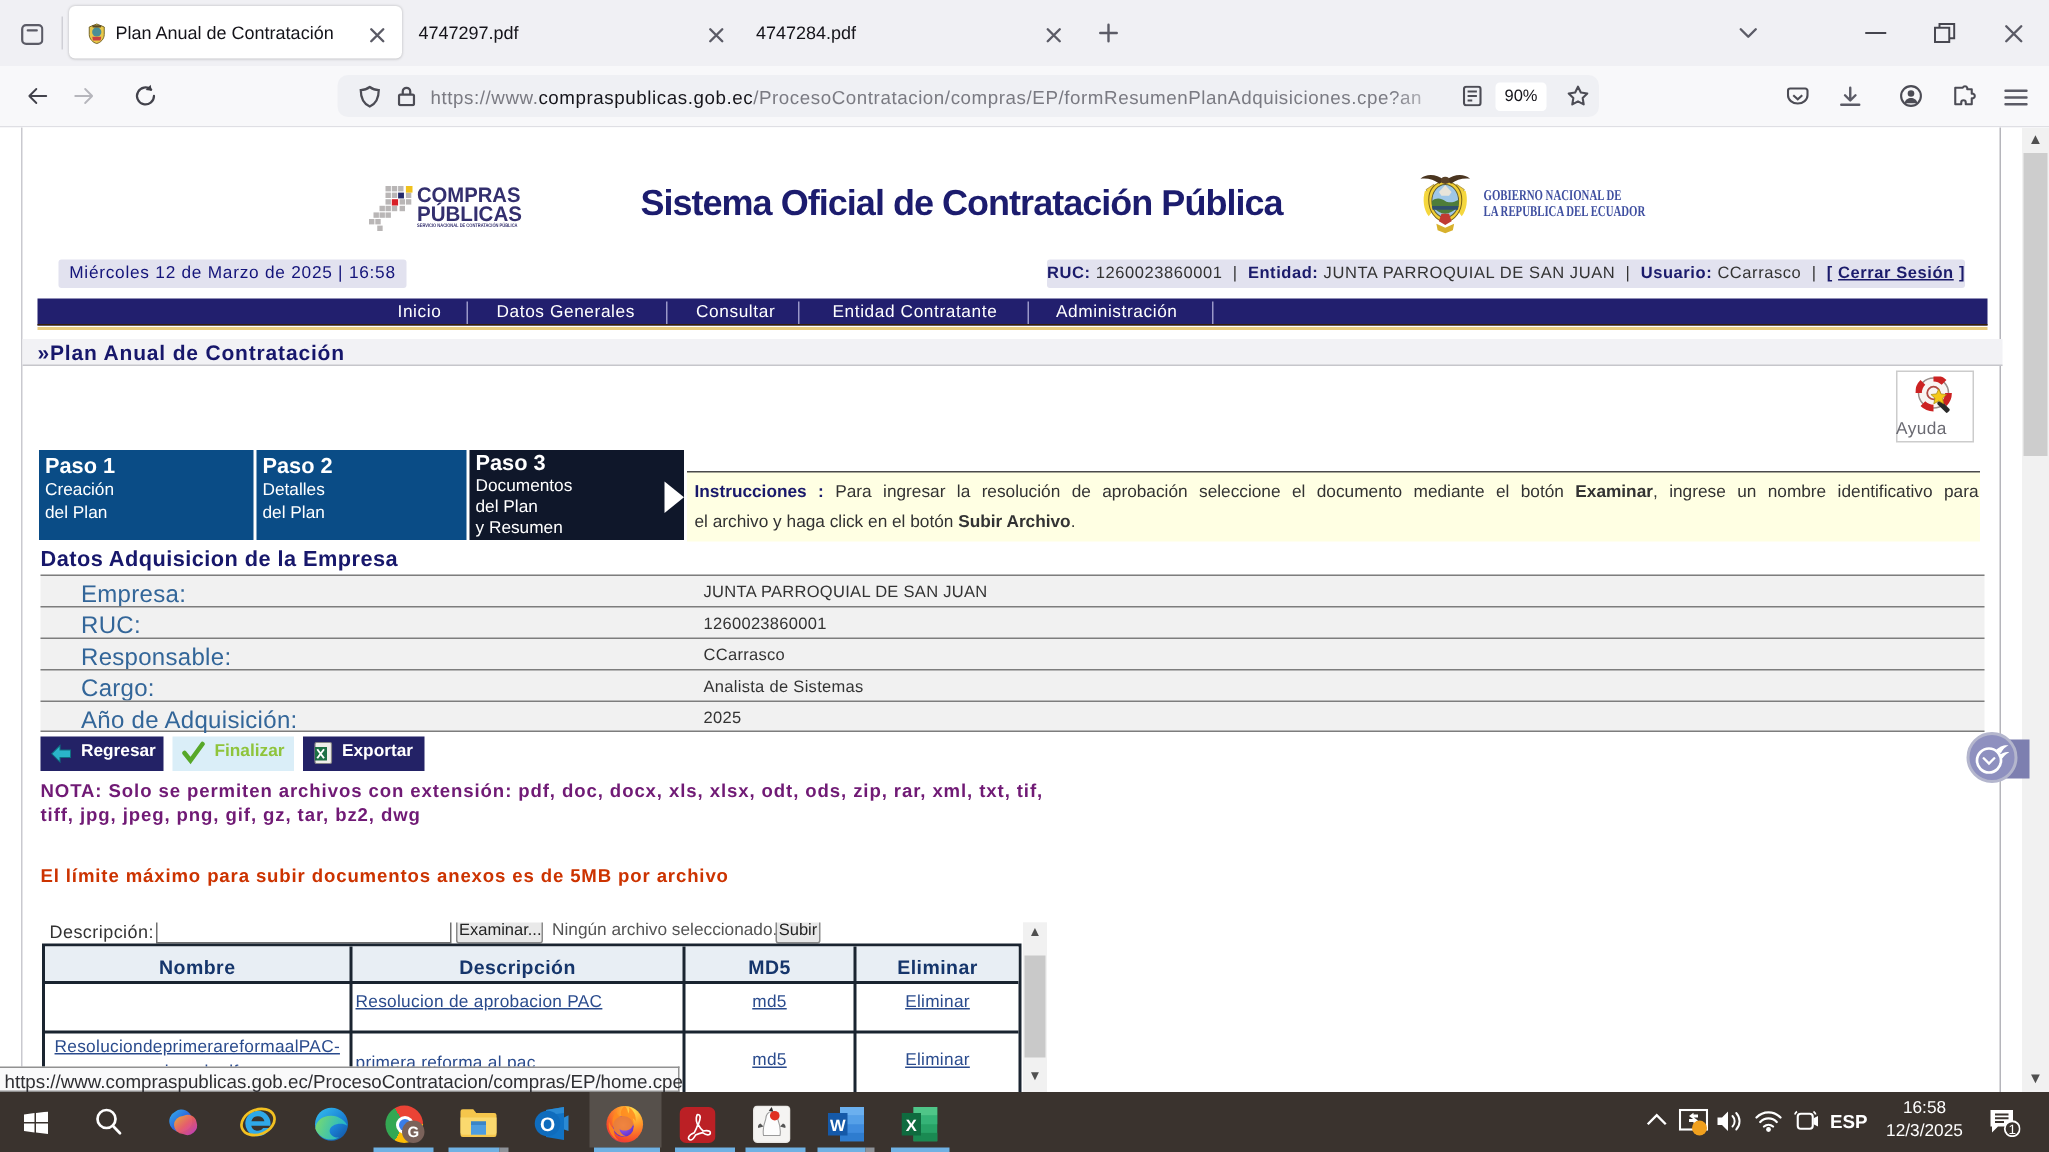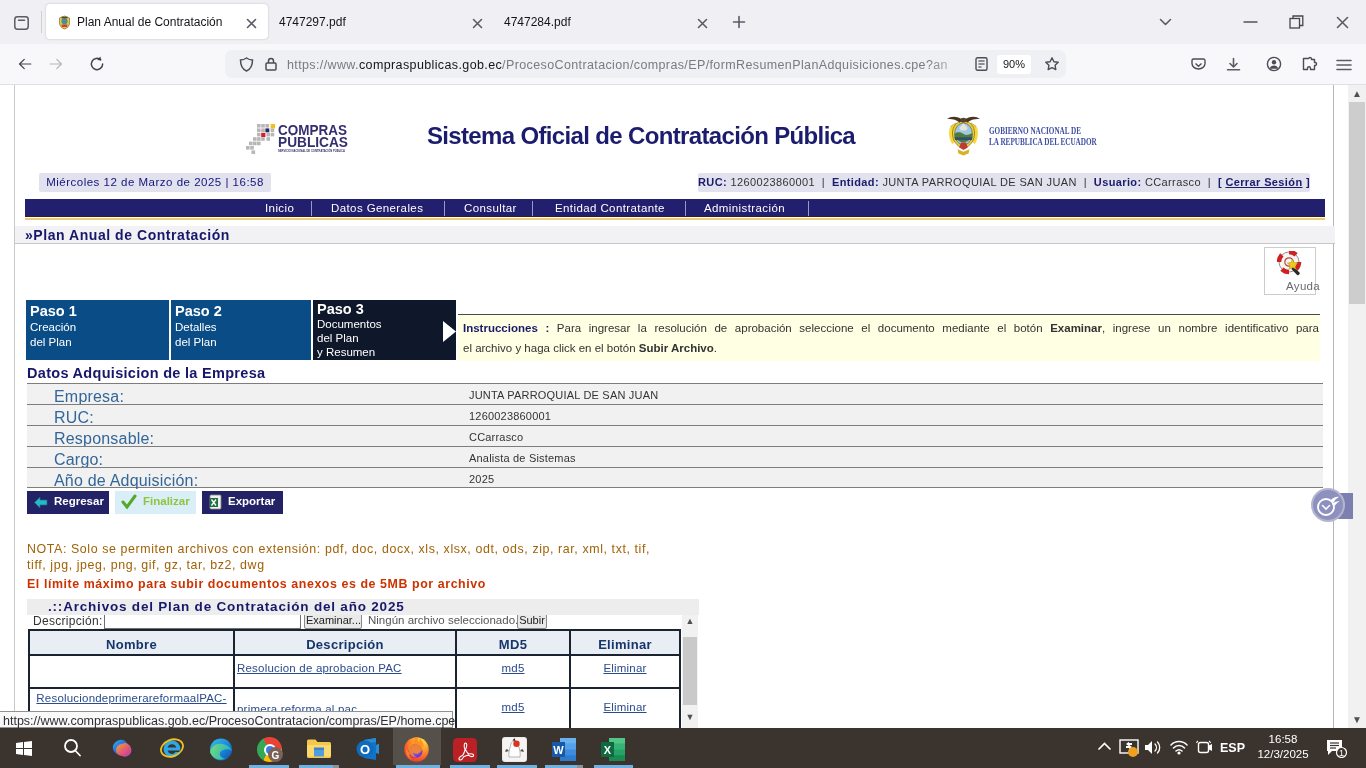--- a/index.html
+++ b/index.html
@@ -201,21 +201,21 @@
 <div class="abs" style="left:10px;top:227px;font-size:14px;font-weight:bold;color:#17176b;letter-spacing:.55px">»Plan Anual de Contratación</div>
 
 <div class="abs" style="left:1249px;top:247px;width:52px;height:48px;border:1px solid #ccc"></div>
 <svg class="abs" style="left:1262px;top:251px" width="27" height="27" viewBox="0 0 27 27">
 <circle cx="12" cy="11" r="10" fill="#f8f4f2" stroke="#9a8f8c" stroke-width="1"></circle>
 <circle cx="12" cy="11" r="10" fill="none" stroke="#cc2222" stroke-width="4.5" stroke-dasharray="7.8 7.8" stroke-dashoffset="7.8" transform="rotate(45 12 11)"></circle>
 <circle cx="12" cy="11" r="4.2" fill="#f8f4f2" stroke="#b04a42" stroke-width="1.2"></circle>
 <rect x="16.5" y="15.5" width="9.5" height="3.4" rx="1" transform="rotate(45 16.5 15.5)" fill="#2a2a2a"></rect>
 <path d="M15.5 8.2 L17 11.6 L20.7 12 L18 14.5 L18.8 18.2 L15.5 16.3 L12.2 18.2 L13 14.5 L10.3 12 L14 11.6 Z" fill="#f5c816" stroke="#a88a10" stroke-width=".5"></path>
 </svg>
-<div class="abs" style="left:1249px;top:280px;width:56px;text-align:right;font-size:11.5px;color:#6a6a72;letter-spacing:.3px">Ayuda</div>
+<div class="abs" style="left:1249px;top:280px;width:56px;text-align:left;font-size:11.5px;color:#6a6a72;letter-spacing:.3px">Ayuda</div>
 
 <div class="paso" style="left:11px;width:143px">
           <div class="ptitle">Paso 1</div>
           <div class="pline">Creación</div>
           <div class="pline">del Plan</div>
         </div>
 <div class="paso" style="left:156px;width:140px">
           <div class="ptitle">Paso 2</div>
           <div class="pline">Detalles</div>
           <div class="pline">del Plan</div>
@@ -269,26 +269,23 @@
         </div>
 <div class="btn" style="left:187px;width:81px">
           <svg class="abs" style="left:6px;top:3px" width="15" height="16" viewBox="0 0 15 16">
             <rect x="2" y="1" width="11" height="14" rx="1" fill="#f0efea" stroke="#888" stroke-width=".8"></rect>
             <rect x="2" y="4" width="8" height="9" fill="#1e7145"></rect>
             <path d="M3.5 5.5 L8 11.5 M8 5.5 L3.5 11.5" stroke="#fff" stroke-width="1.3"></path>
           </svg>
           <span class="abs" style="left:26px;top:4px">Exportar</span>
         </div>
 
-<div class="abs" id="nota" style="left:12px;top:542px;white-space:nowrap;font-size:12.4px;font-weight:normal;color:#a16207;line-height:15.8px;letter-spacing:.6px">NOTA: Solo se permiten archivos con extensión: pdf, doc, docx, xls, xlsx, odt, ods, zip, rar, xml, txt, tif,<br>tiff, jpg, jpeg, png, gif, gz, tar, bz2, dwg</div>
+<div class="abs" id="nota" style="left:12px;top:520px;white-space:nowrap;font-size:12.4px;font-weight:bold;color:#701a75;line-height:15.8px;letter-spacing:.6px">NOTA: Solo se permiten archivos con extensión: pdf, doc, docx, xls, xlsx, odt, ods, zip, rar, xml, txt, tif,<br>tiff, jpg, jpeg, png, gif, gz, tar, bz2, dwg</div>
 <div class="abs" id="redline" style="left:12px;top:577px;font-size:12.4px;font-weight:bold;color:#cc3300;letter-spacing:.58px">El límite máximo para subir documentos anexos es de 5MB por archivo</div>
 
-<div class="abs" style="left:12px;top:599px;width:672px;height:16px;background:#ededed;font-size:13px;font-weight:bold;color:#17176b">
-          <span style="position:absolute;left:21px;top:0px;font-size:13.5px;letter-spacing:.8px">.::Archivos del Plan de Contratación del año 2025</span>
-        </div>
 <div class="abs" style="left:12px;top:615px;width:672px;height:113px;overflow:hidden">
   <div class="abs" style="left:6px;top:-1px;font-size:12px;color:#333;letter-spacing:.3px">Descripción:</div>
   <div class="abs" style="left:77px;top:-2px;width:197px;height:16px;border:1px solid #707070;background:#fff"></div>
   <div class="abs" style="left:277px;top:-3px;width:58px;height:17px;background:#e9e9e9;border:1px solid #8a8a8a;border-radius:2px;font-size:11px;color:#222;text-align:right;line-height:15px">Examinar...</div>
   <div class="abs" style="left:341px;top:-1px;font-size:11.5px;color:#555">Ningún archivo seleccionado.</div>
   <div class="abs" style="left:490px;top:-3px;width:30px;height:17px;background:#e9e9e9;border:1px solid #8a8a8a;border-radius:2px;font-size:11px;color:#222;text-align:center;line-height:15px">Subir</div>
 
   <div class="abs" style="left:1px;top:14px;width:653px;height:120px;border:2px solid #1a2430">
     <div class="abs" style="left:0;top:0;width:649px;height:25px;background:#e8eef4;border-bottom:2px solid #1a2430"></div>
     <div class="abs fhead" style="left:0;top:6px;width:203px;text-align:center">Nombre</div>

